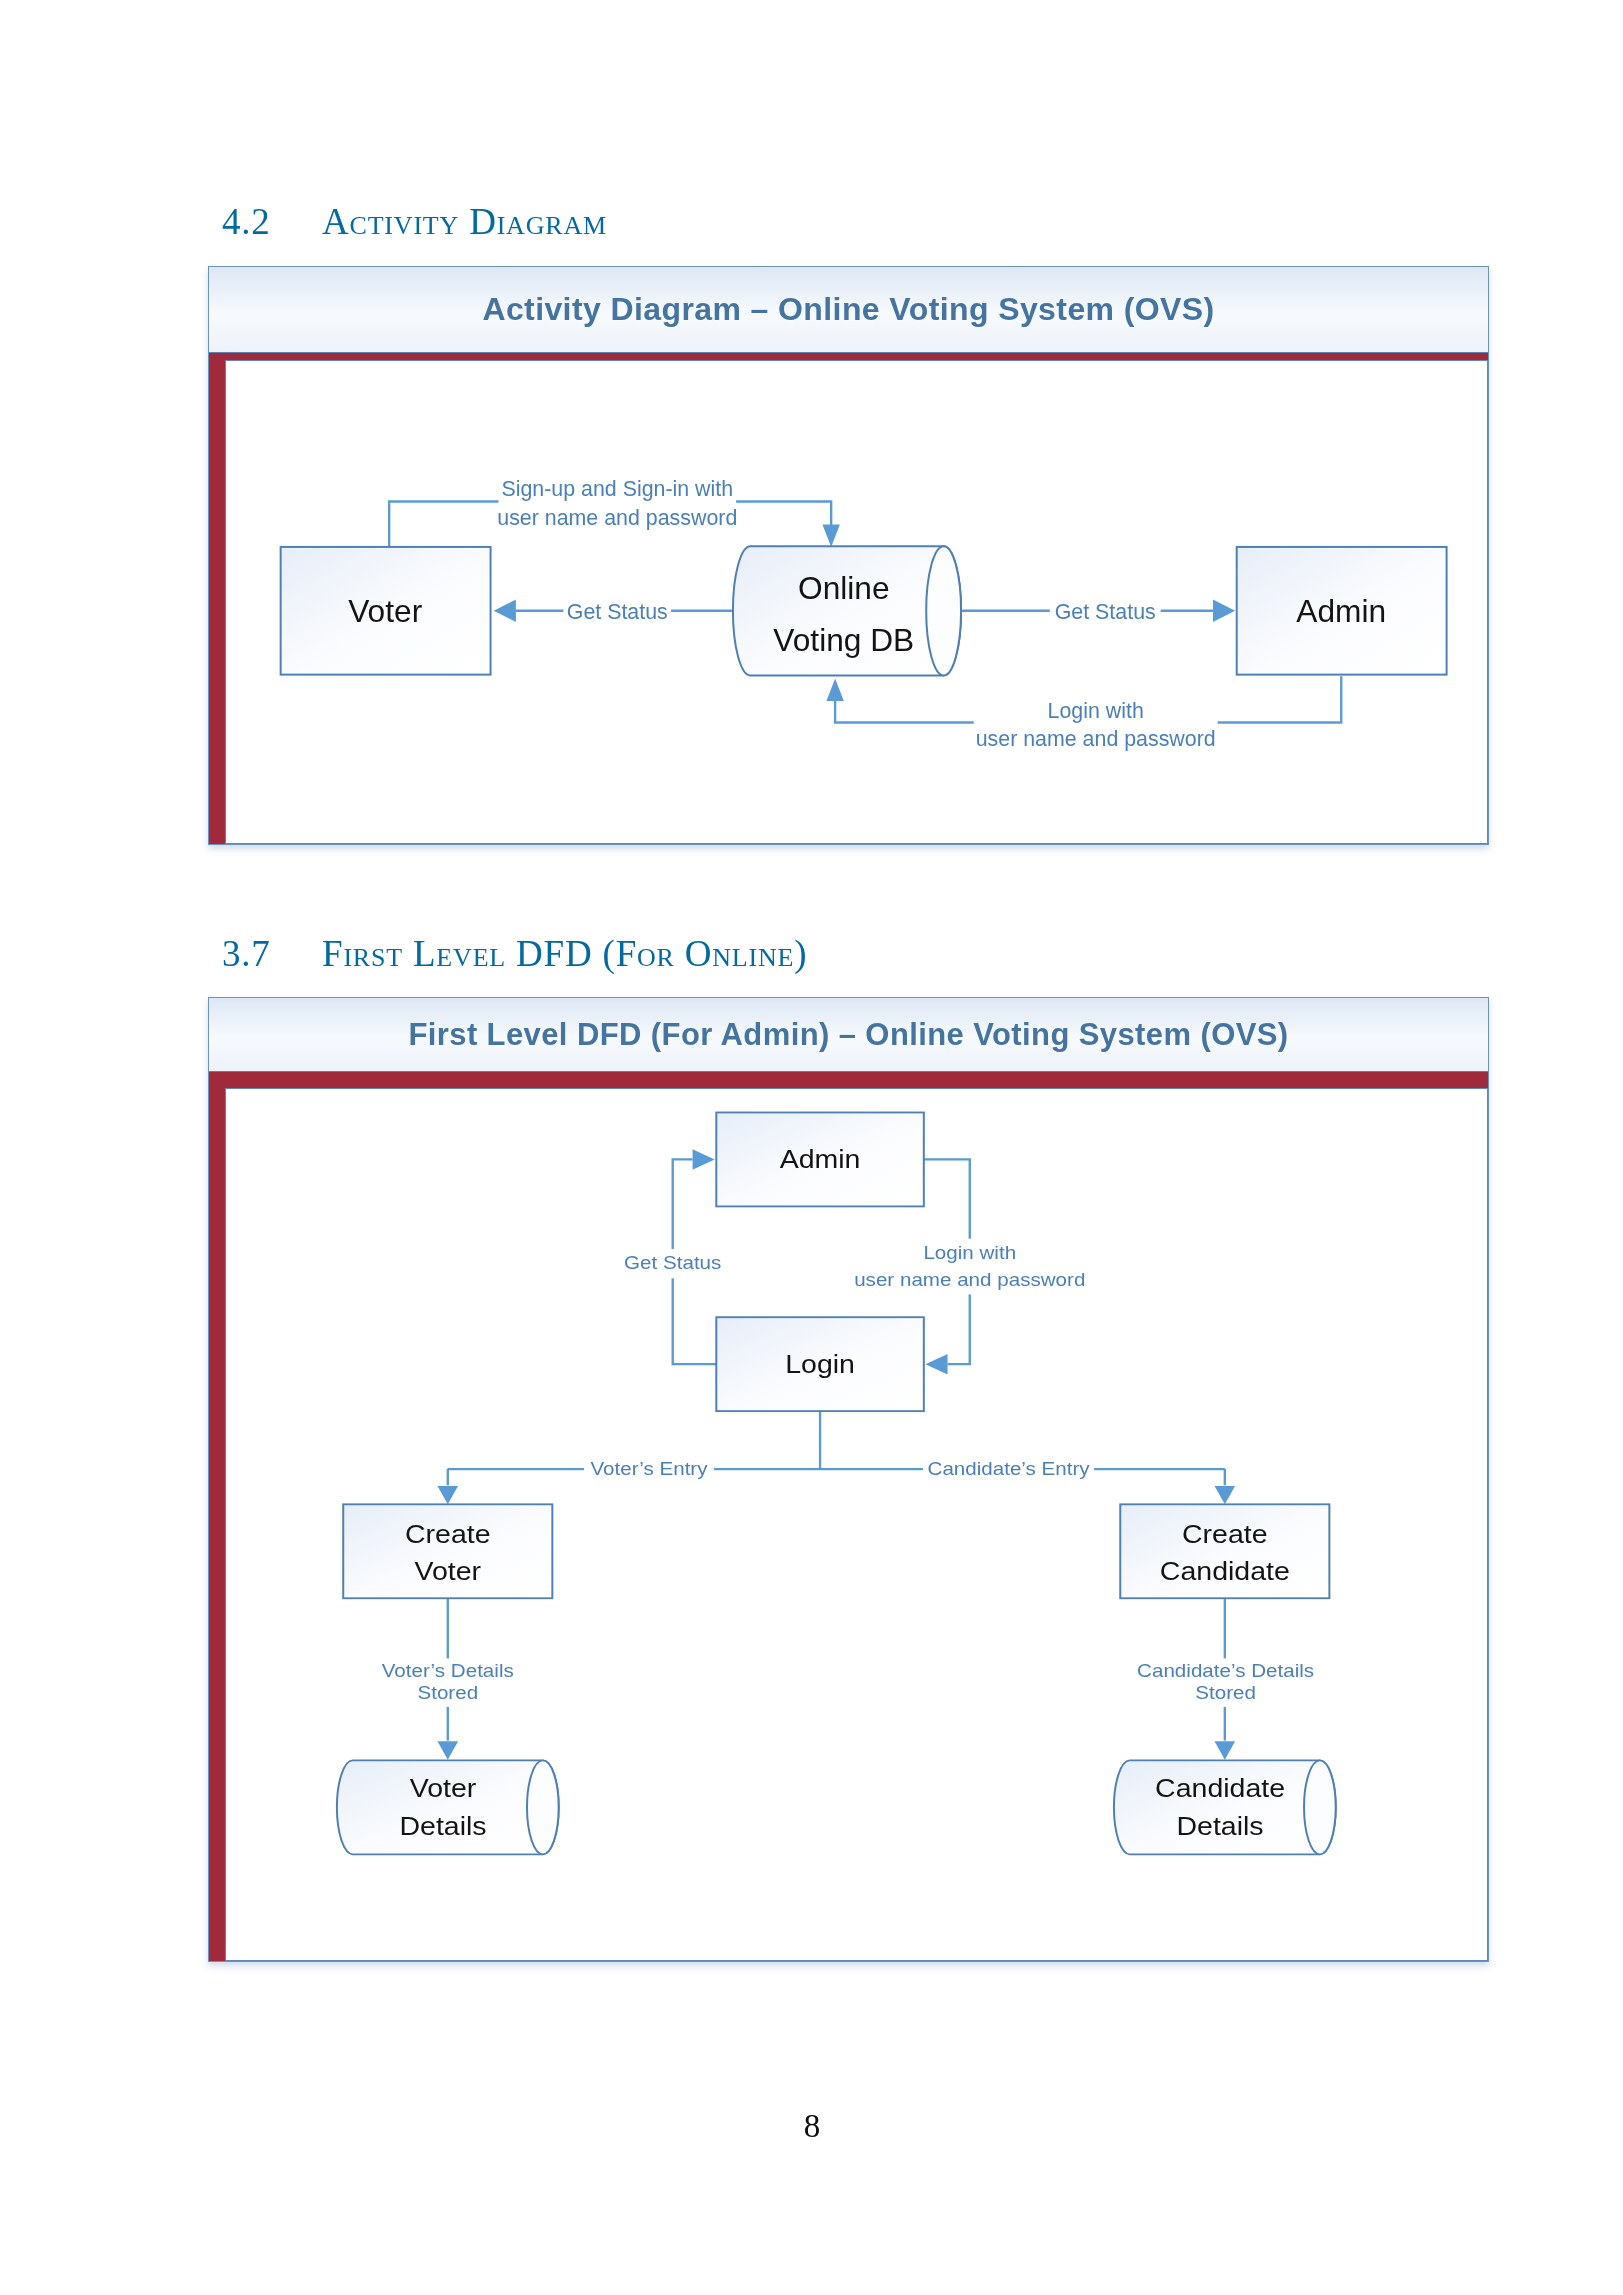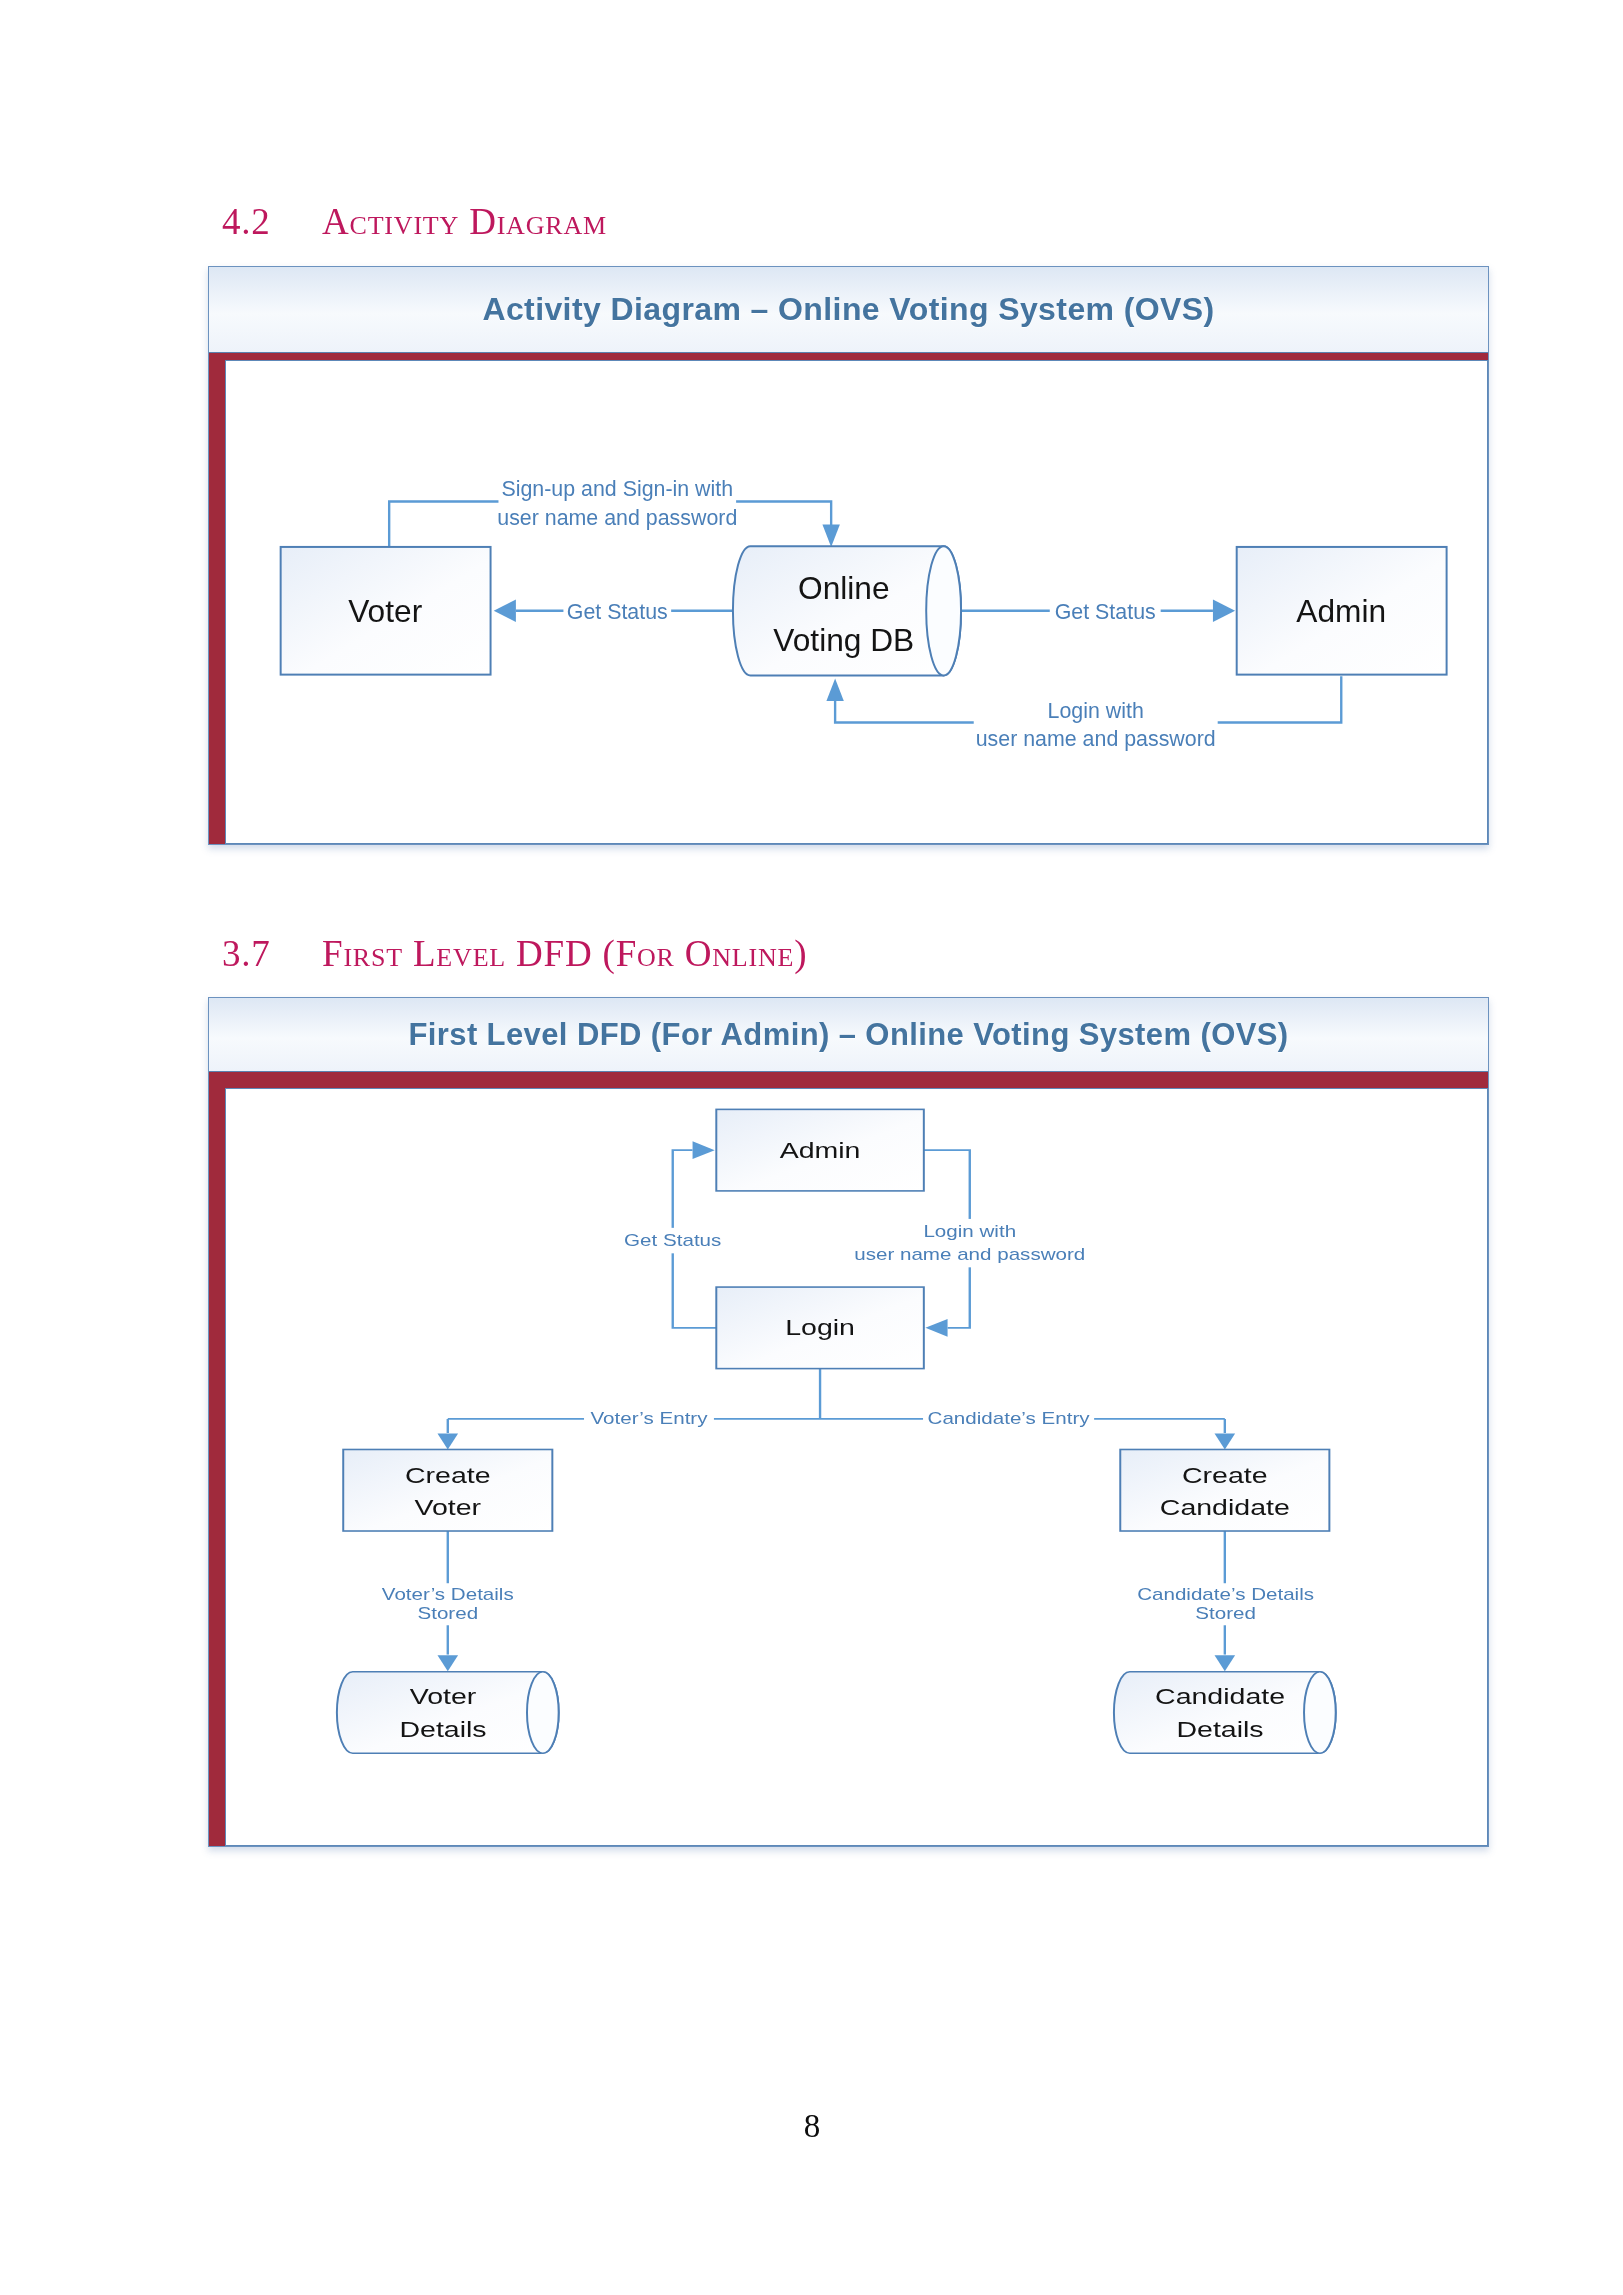--- a/index.html
+++ b/index.html
@@ -3,21 +3,21 @@
 <meta charset="utf-8">
 <style>
   html,body { margin:0; padding:0; background:#ffffff; }
   .page {
     position:relative; width:1624px; height:2295px; background:#ffffff;
     font-family:"Liberation Sans", sans-serif; overflow:hidden;
   }
   .section-heading {
     position:absolute; left:222px;
     font-family:"Liberation Serif", serif;
-    font-variant:small-caps; font-size:37px; color:#be185d;
+    font-variant:small-caps; font-size:37px; color:#0369a1;
     letter-spacing:0.8px; white-space:nowrap;
   }
   .sec-num { font-variant:normal; display:inline-block; width:100px; }
   .frame {
     position:absolute; left:208px; width:1281px;
     border:1.6px solid #6c92bf; box-sizing:border-box; background:#fff;
     box-shadow:0 4px 7.1px rgba(110,140,185,0.30);
   }
   .frame-title {
     height:85px; display:flex; align-items:center; justify-content:center;
@@ -112,21 +112,21 @@
           <text class="node-t" x="1692" y="786">Admin</text>
         </svg>
       </div>
     </div>
   </div>
 
   <div class="section-heading" style="top:932px;">
     <span class="sec-num">3.7</span><span class="sec-title">First Level DFD (For Online)</span>
   </div>
 
-  <div class="frame" style="top:997px; height:850px;">
+  <div class="frame" style="top:997px; height:965px;">
     <div class="frame-title" style="height:73px; font-size:31px;">
       <span>First Level DFD (For Admin) – Online Voting System (OVS)</span>
     </div>
     <div class="red-bar"></div>
     <div class="frame-content" style="top:90px;">
       <div class="red-strip"></div>
       <div class="canvas">
         <svg viewBox="284 1374 1592 1187" preserveAspectRatio="none">
           <defs>
             <linearGradient id="g2" x1="0" y1="0" x2="1" y2="1">

